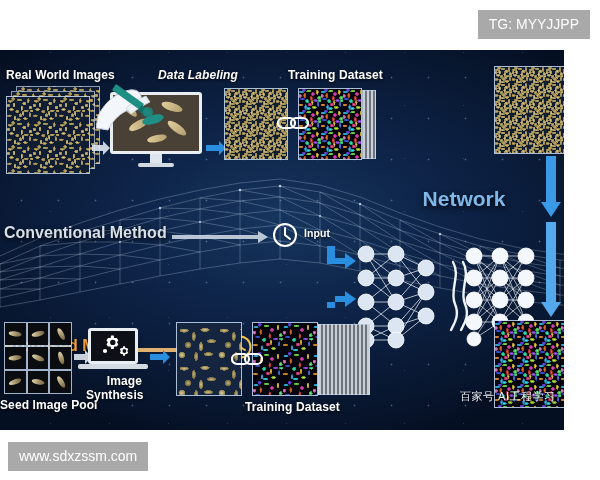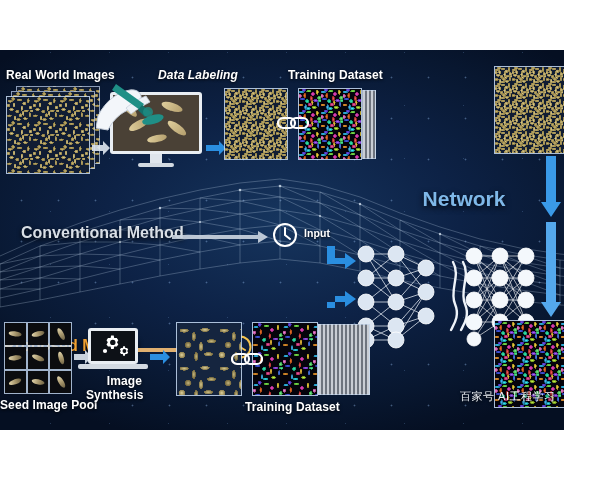--- a/index.html
+++ b/index.html
@@ -171,21 +171,20 @@
   .lab-md   { font-size: 12px; }
 
   .method-conv {
     position: absolute;
     left: 4px; top: 174px;
     font-size: 16px;
     font-weight: bold;
     color: #d9dfe6;
     text-shadow: 0 2px 5px rgba(0,0,0,.95);
     white-space: nowrap;
-    margin-left: 17px;
   }
   .method-prop {
     position: absolute;
     left: 4px; top: 287px;
     font-size: 16px;
     font-weight: bold;
     color: #f0a030;
     text-shadow: 0 2px 5px rgba(0,0,0,.95);
     white-space: nowrap;
   }
@@ -602,15 +601,17 @@
         <rect x="14" y="4" width="17" height="10" rx="5" ry="5" fill="none" stroke="#ffffff" stroke-width="2.2"></rect>
       </svg>
     </div>
 
     <div class="lab lab-md" style="left:245px; top:350px;">Training Dataset</div>
 
     <div class="wm-cn">百家号 AI工程学习</div>
 
   </div>
 
-
+  <div class="wm" id="wm-top">TG: MYYJJPP</div>
+
+  <div class="wm" id="wm-bottom">www.sdxzssm.com</div>
 
 </div>
 
 </body></html>

